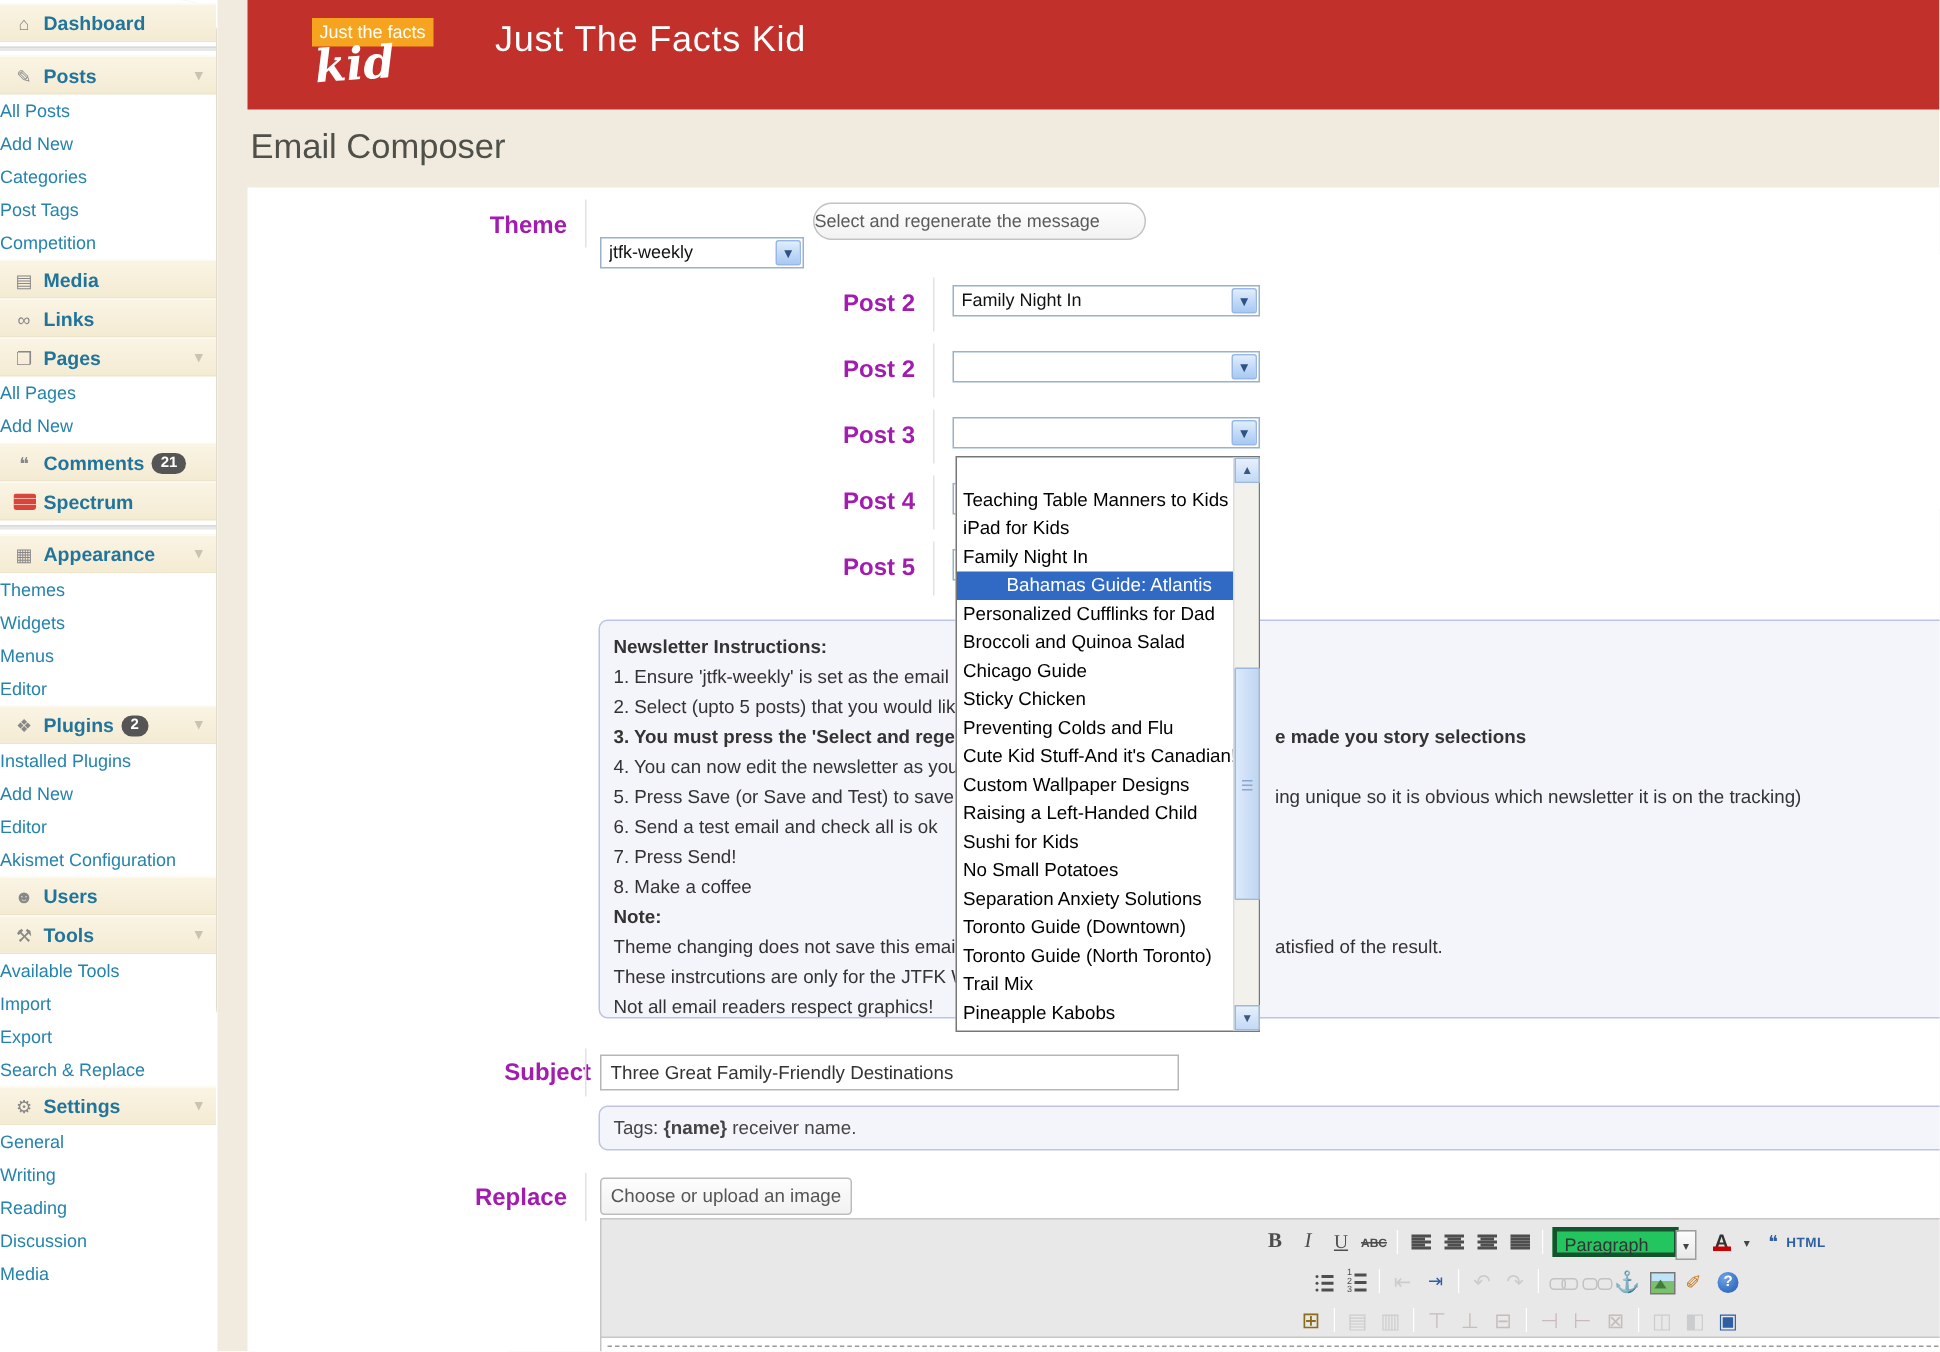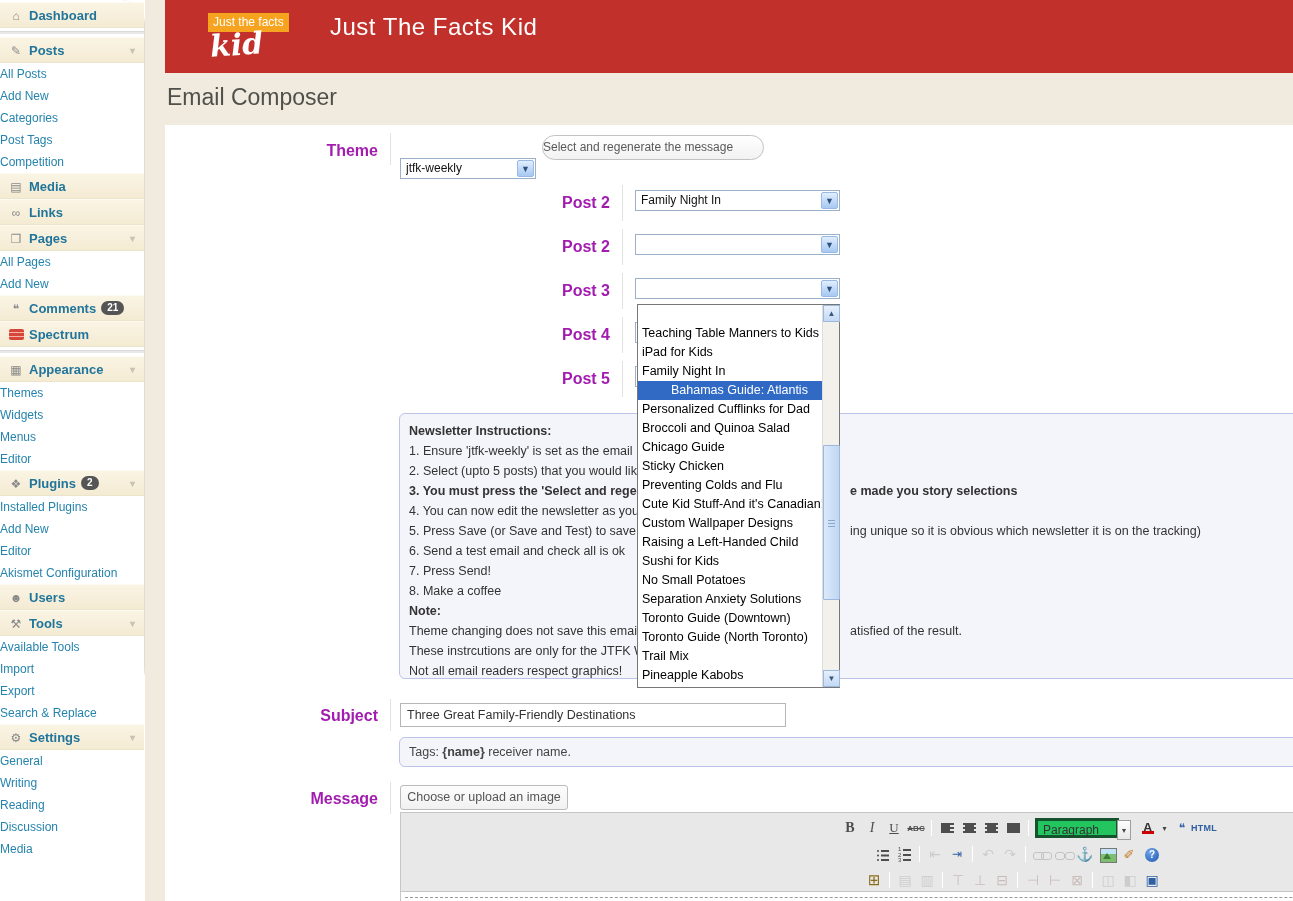--- a/index.html
+++ b/index.html
@@ -239,29 +239,29 @@
           <div class="dd-opt">Trail Mix</div>
           <div class="dd-opt">Pineapple Kabobs</div>
         </div>
       <div id="dd-scroll">
         <div class="dd-btn" style="top:0;">▲</div>
         <div id="dd-thumb" style="top:140px;height:155px;"></div>
         <div class="dd-btn" style="bottom:0;">▼</div>
       </div>
     </div>
 
-    <div class="flabel" style="left:0;top:582px;width:213px;">Subject</div>
+    <div class="flabel" style="left:16px;top:582px;width:213px;">Subject</div>
     <div class="fdivider" style="left:225px;top:574px;height:32px;"></div>
     <input id="subject-input" style="left: 235px; top: 578px; width: 386px; height: 24px;" value="Three Great Family-Friendly Destinations">
 
     <div class="notebox" style="left:234px;top:612px;width:1300px;height:30px;line-height:28px;padding-left:9px;color:#444;">
       <span>Tags: </span><span class="b">{name}</span><span> receiver name.</span>
     </div>
 
-    <div class="flabel" style="left:0;top:665px;width:213px;">Message</div>
+    <div class="flabel" style="left:0;top:665px;width:213px;">Replace</div>
     <div class="fdivider" style="left:225px;top:657px;height:32px;"></div>
     <div class="graybtn" style="left:235px;top:660px;width:168px;height:25px;line-height:23px;">Choose or upload an image</div>
 
     <div id="editor">
       <div class="tb-row" style="left:438px;top:4px;">
           <span class="tbicon g-bold">B</span>
           <span class="tbicon g-italic">I</span>
           <span class="tbicon g-underline">U</span>
           <span class="tbicon g-strike">ABC</span>
           <span class="tb-sep"></span>

